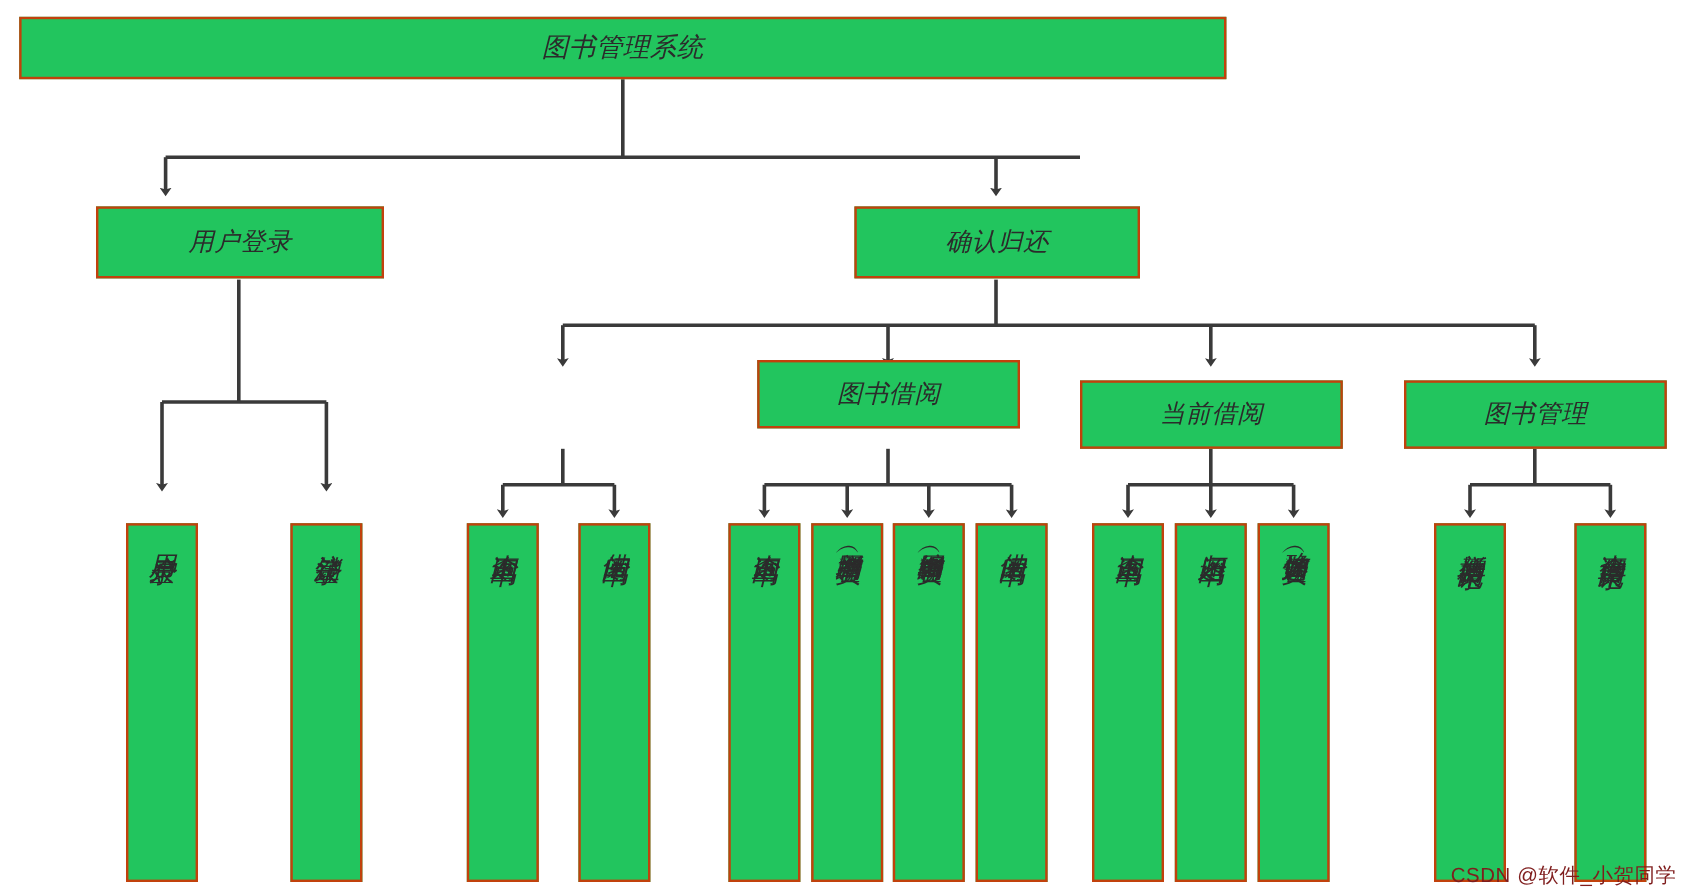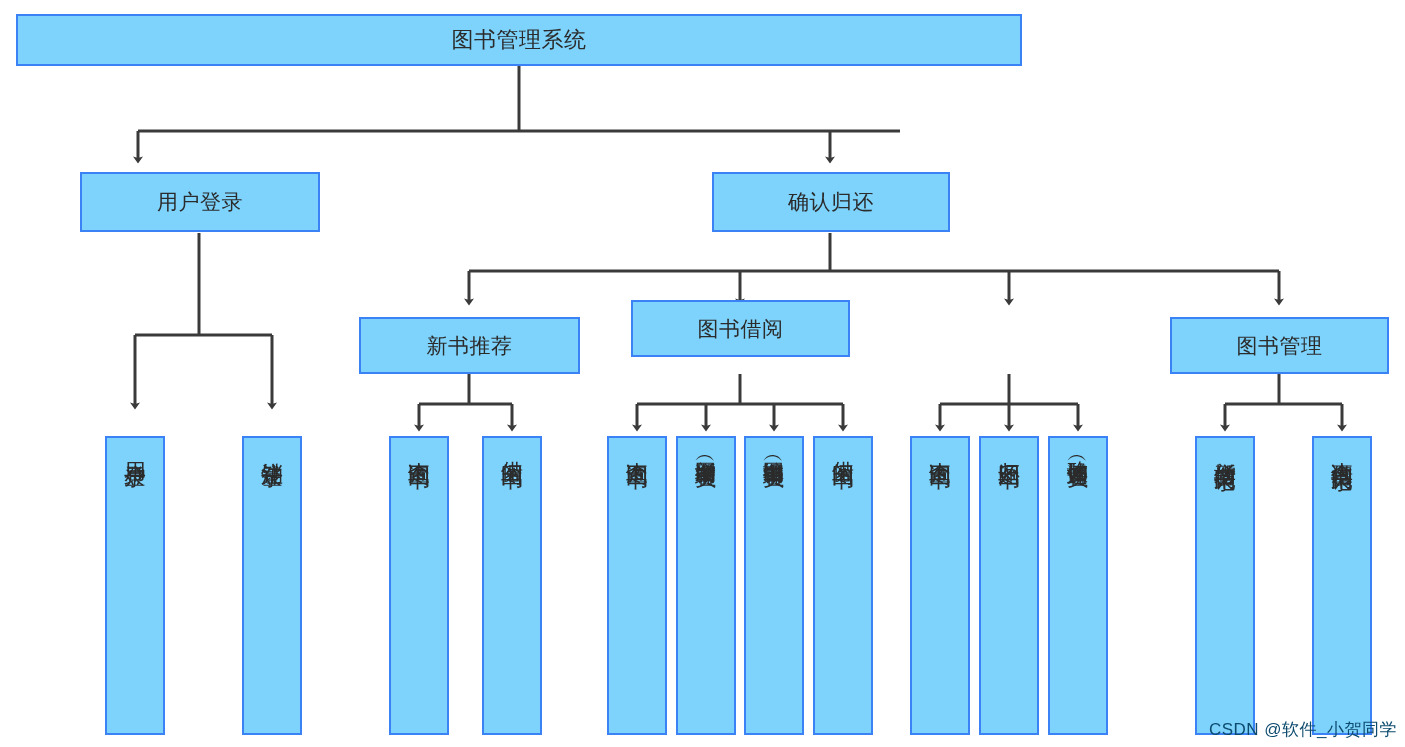--- a/index.html
+++ b/index.html
@@ -21,26 +21,27 @@
     position: absolute;
     left: 0;
     top: 0;
     width: 1405px;
     height: 747px;
     pointer-events: none;
   }
   .node {
     position: absolute;
     box-sizing: border-box;
-    border: 2px solid #3b82f6;
-    background: #7dd3fc;
+    border: 2px solid #c2410c;
+    background: #22c55e;
     display: flex;
     align-items: center;
     justify-content: center;
     color: #2b2b2b;
+    font-style: italic;
   }
   .node .lbl {
     display: block;
     text-align: center;
     line-height: 1.12;
   }
   
   .node.h .lbl {
     font-size: 21px;
     letter-spacing: 0.5px;
@@ -64,21 +65,21 @@
   }
   .node.v.tall .lbl {
     font-size: 21px;
     letter-spacing: 1px;
   }
   .watermark {
     position: absolute;
     right: 8px;
     bottom: 6px;
     font-size: 17px;
-    color: #0c4a6e;
+    color: #7f1d1d;
     white-space: nowrap;
     letter-spacing: 0.5px;
     margin-left: 48px;
   }
 </style>
 </head>
 <body>
 
 <div id="canvas">
 
@@ -137,26 +138,26 @@
     <span class="lbl">图书管理系统</span>
   </div>
 
   <div class="node h" style="left:80px; top:172px; width:240px; height:60px;">
     <span class="lbl">用户登录</span>
   </div>
   <div class="node h" style="left:712px; top:172px; width:238px; height:60px;">
     <span class="lbl">确认归还</span>
   </div>
 
-  <div class="node h" style="left:359px; top:317px; width:221px; height:57px;">
-    <span class="lbl">新书推荐</span>
-  </div>
   <div class="node h" style="left:631px; top:300px; width:219px; height:57px;">
     <span class="lbl">图书借阅</span>
   </div>
+  <div class="node h" style="left:900px; top:317px; width:219px; height:57px;">
+    <span class="lbl">当前借阅</span>
+  </div>
   <div class="node h" style="left:1170px; top:317px; width:219px; height:57px;">
     <span class="lbl">图书管理</span>
   </div>
 
   <div class="node v" style="left:105px; top:436px; width:60px; height:299px;">
     <span class="lbl">用户登录</span>
   </div>
   <div class="node v" style="left:242px; top:436px; width:60px; height:299px;">
     <span class="lbl">注销登录</span>
   </div>

